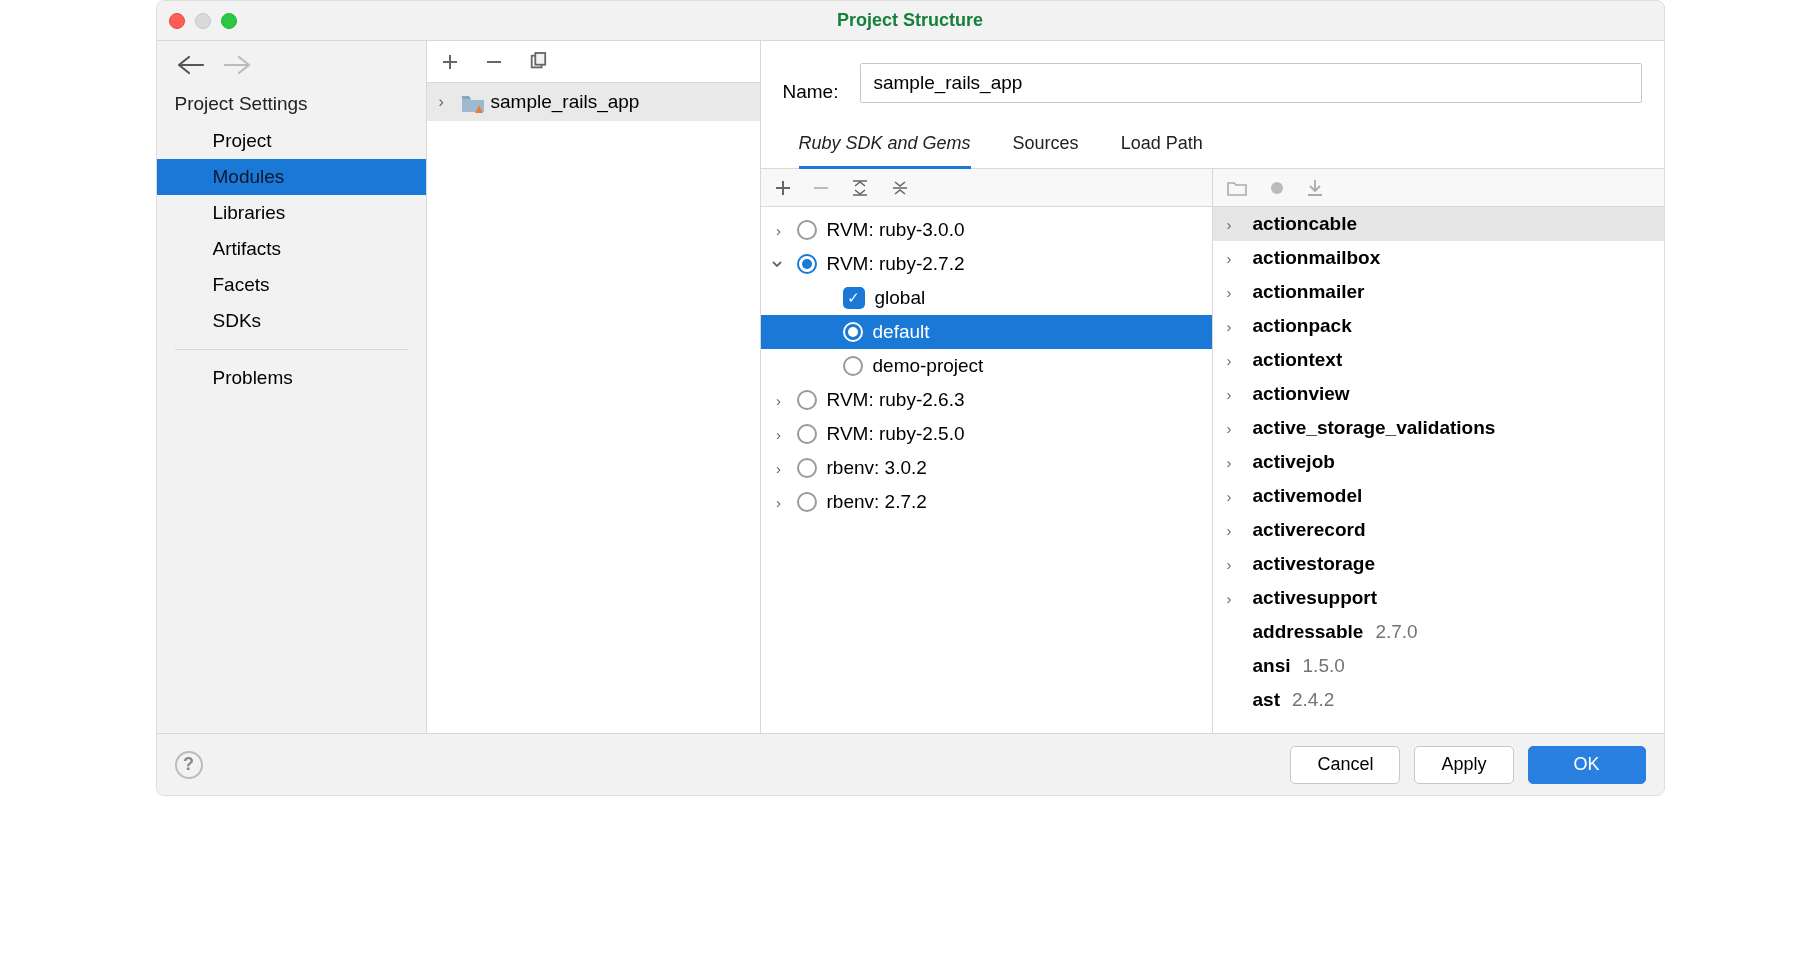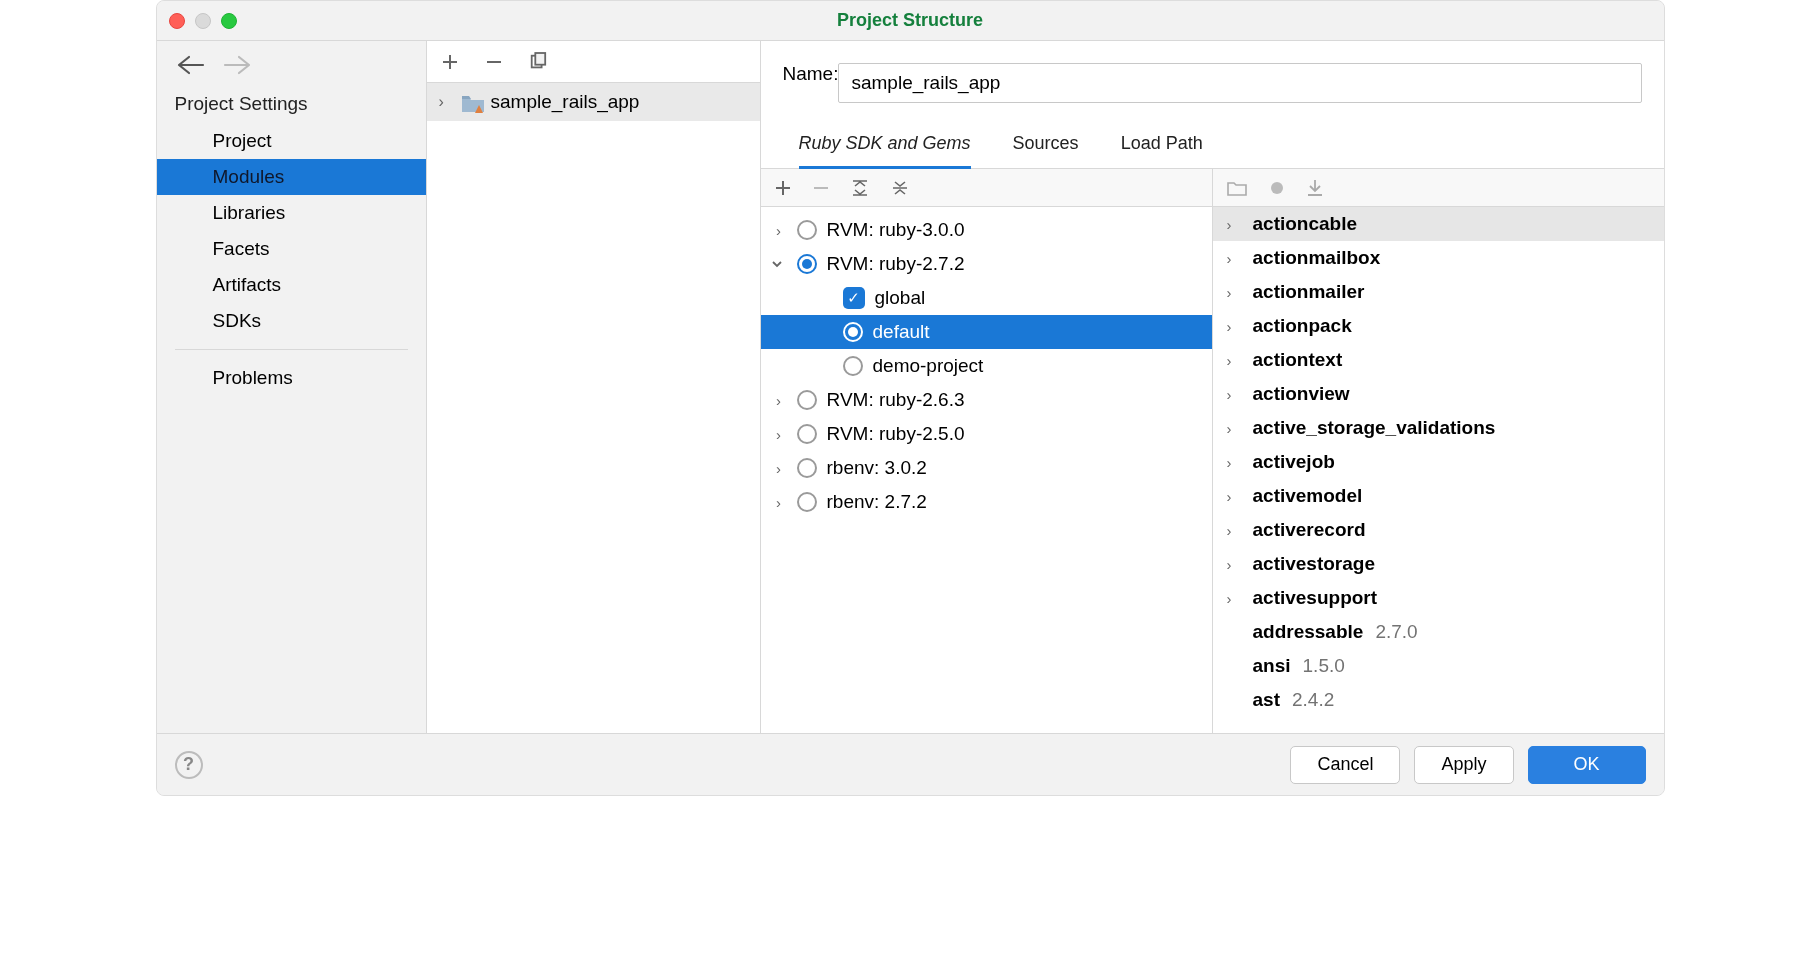--- a/index.html
+++ b/index.html
@@ -60,21 +60,21 @@
   display: flex;
   flex-direction: column;
 }
 .mid-toolbar { height: 42px; display: flex; align-items: center; gap: 26px; padding: 0 14px; border-bottom: 1px solid #d8d8d8; background: #fff; }
 .tb-icon { width: 18px; height: 18px; color: #666; display:flex; align-items:center; justify-content:center;}
 .module-row { display: flex; align-items: center; gap: 8px; padding: 8px 12px; background: #e9e9e9; cursor: default;}
 .chevron { width: 14px; color: #666; font-size: 16px; }
 .folder-icon { width: 22px; height: 18px; position: relative; }
 .module-label { font-size: 19px; color: #000; }
 .right-panel { flex: 1; background: #fff; display: flex; flex-direction: column; min-width: 0;}
-.name-row { display: flex; align-items: flex-start; padding: 22px 22px 8px 22px; }
+.name-row { display: flex; align-items: flex-end; gap: 22px; padding: 22px 22px 8px 22px; }
 .name-label { font-size: 19px; }
 .name-input { flex: 1; height: 40px; border: 1px solid #c8c8c8; border-radius: 2px; padding: 0 12px; font-size: 19px; outline: none; }
 .tabs { display: flex; gap: 42px; padding: 14px 0 0 38px; border-bottom: 1px solid #d8d8d8; }
 .tab { padding: 8px 0 12px 0; font-size: 18px; color: #222; cursor: default; }
 .tab.active { border-bottom: 3px solid #1a78d6; margin-bottom: -1px; font-style: italic; }
 .split { flex: 1; display: flex; min-height: 0; }
 .sdk-column { flex: 1; display: flex; flex-direction: column; border-right: 1px solid #d8d8d8; min-width: 0;}
 .gems-column { flex: 1; display: flex; flex-direction: column; min-width: 0;}
 .cols-toolbar { height: 38px; display: flex; align-items: center; gap: 22px; padding: 0 14px; border-bottom: 1px solid #d8d8d8; background: #f8f8f8;}
 .cols-toolbar .ic { color: #888; font-size: 18px; }
@@ -132,22 +132,22 @@
           <svg width="28" height="20" viewBox="0 0 28 20">
               <path d="M16 2 L26 10 L16 18 M26 10 H2" stroke="#bbb" stroke-width="2.2" fill="none" stroke-linecap="round" stroke-linejoin="round"></path>
             </svg>
         </span>
       </div>
       <div id="sidebar-body">
           <div class="sidebar-heading">Project Settings</div>
           <div class="sidebar-item">Project</div>
           <div class="sidebar-item selected">Modules</div>
           <div class="sidebar-item">Libraries</div>
+          <div class="sidebar-item">Artifacts</div>
           <div class="sidebar-item">Facets</div>
-          <div class="sidebar-item">Artifacts</div>
           <div class="sidebar-item">SDKs</div>
           <div class="sidebar-divider"></div>
           <div class="sidebar-item">Problems</div>
         </div>
     </div>
 
     <div class="middle-panel">
       <div class="mid-toolbar">
         <span class="tb-icon">
           <svg width="18" height="18" viewBox="0 0 18 18">

